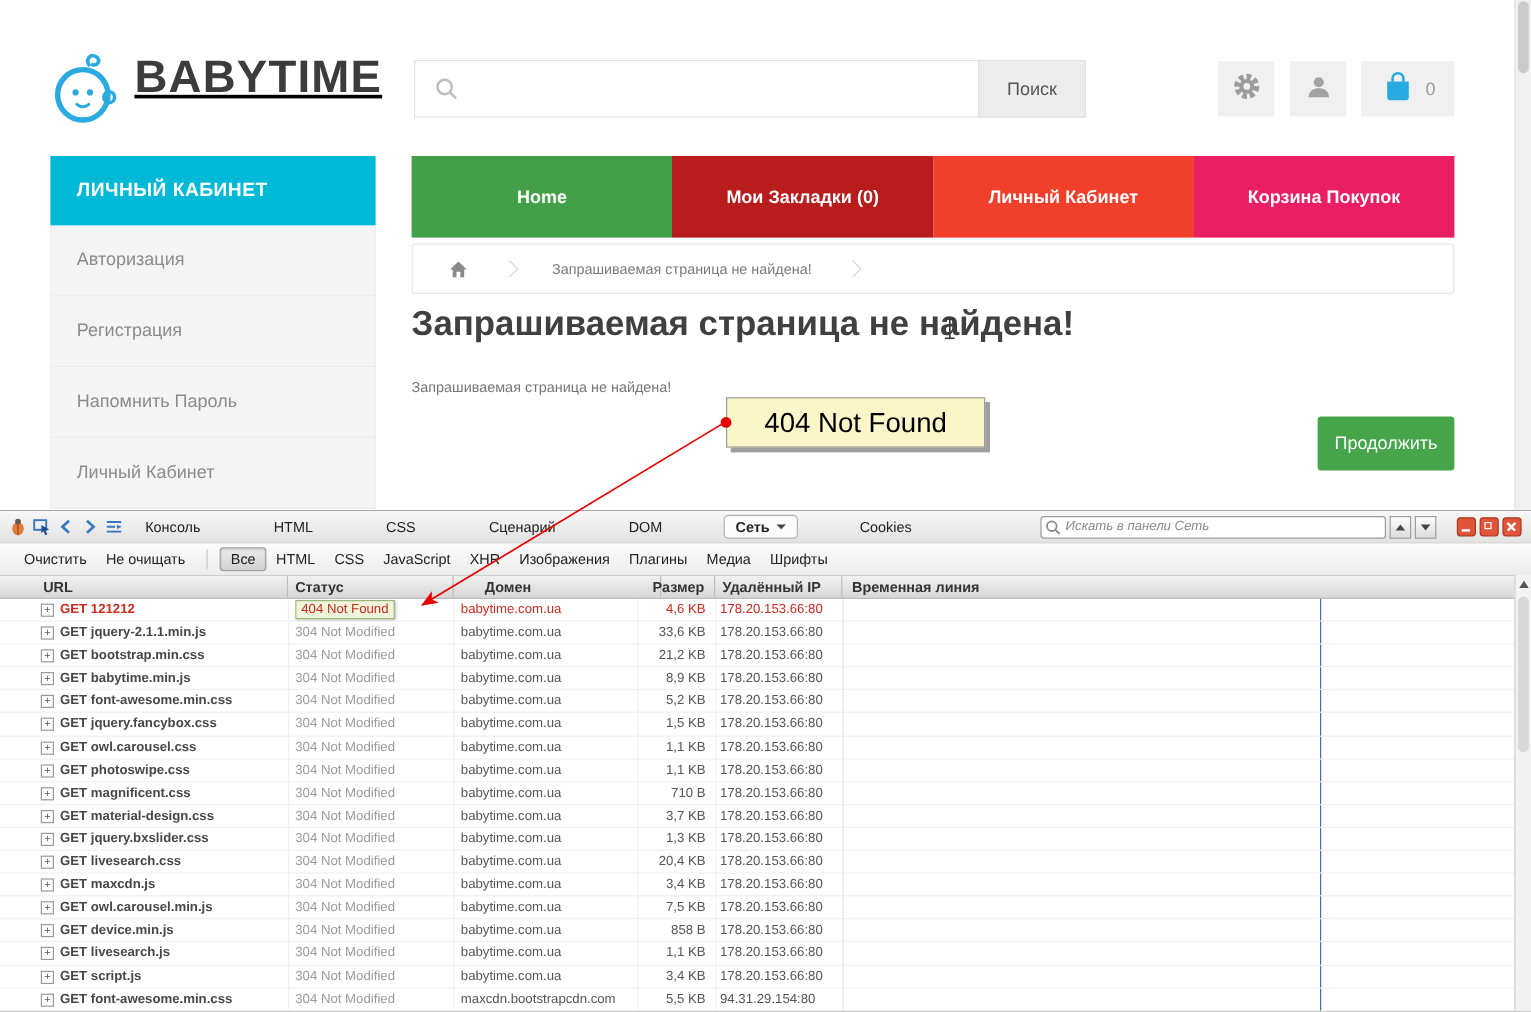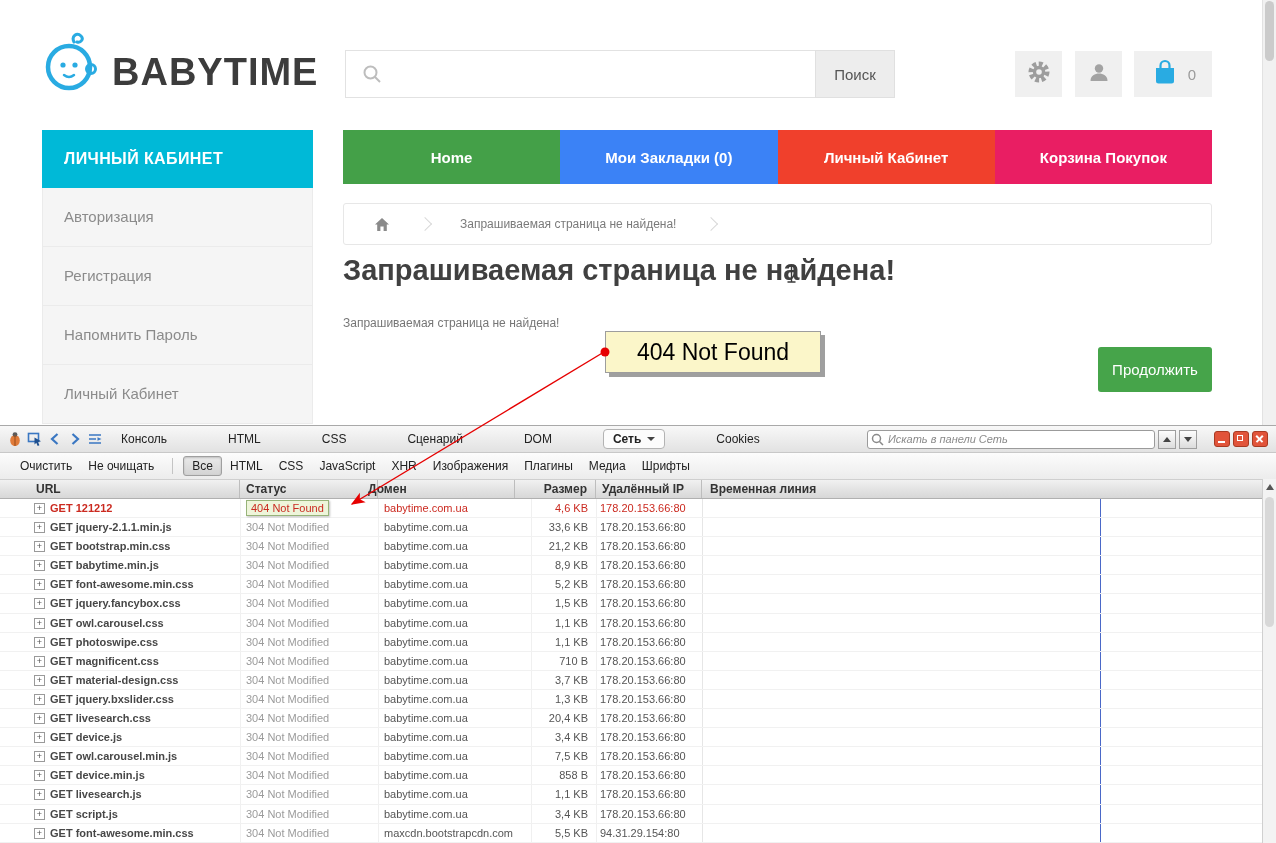--- a/index.html
+++ b/index.html
@@ -2,43 +2,43 @@
 <html><head>
 <meta charset="utf-8">
 <style>
   html,body{margin:0;padding:0;background:#888;}
   .screen{position:relative;width:1276px;height:843px;overflow:hidden;background:#fff;
           font-family:"Liberation Sans","DejaVu Sans",sans-serif;-webkit-font-smoothing:antialiased;}
 
   
   .site{position:absolute;left:0;top:0;width:1276px;height:425px;background:#fff;overflow:hidden;}
 
-  .logo{position:absolute;left:40px;top:32px;display:flex;align-items:flex-end;gap:8px;cursor:pointer;}
+  .logo{position:absolute;left:40px;top:44px;display:flex;align-items:flex-start;gap:8px;cursor:pointer;text-decoration:underline;}
   .logo-text{font-size:38px;font-weight:bold;color:#3c3c3c;letter-spacing:1px;}
 
   .search-input{position:absolute;left:345px;top:50px;width:470px;height:48px;box-sizing:border-box;
                 border:1px solid #e2e2e2;border-right:none;padding:0 12px 0 44px;font-size:15px;color:#444;outline:none;}
   .search-icon{position:absolute;left:362px;top:64px;}
-  .search-btn{position:absolute;left:815px;top:50px;width:80px;height:48px;background:#ededed;
+  .search-btn{position:absolute;left:815px;top:50px;width:90px;height:48px;background:#ededed;
               border:1px solid #e0e0e0;font-size:15px;color:#555;font-family:inherit;cursor:pointer;}
 
   .hbtn{position:absolute;top:51px;height:46px;background:#f0f0f0;display:flex;align-items:center;
         justify-content:center;cursor:pointer;}
   .hbtn.gear{left:1015px;width:47px;}
   .hbtn.user{left:1075px;width:47px;}
   .hbtn.cart{left:1134px;width:78px;gap:8px;}
   .cart-count{font-size:15px;color:#9a9a9a;}
 
   .sidebar{position:absolute;left:42px;top:130px;width:271px;}
   .sidebar-title{height:58px;line-height:58px;background:#00b9d7;color:#fff;font-size:16px;
                  font-weight:bold;padding-left:22px;letter-spacing:.4px;}
   .sb-item{height:58px;line-height:58px;background:#f5f5f5;border:1px solid #ebebeb;border-top:none;
            color:#8b8b8b;font-size:15px;padding-left:21px;cursor:pointer;}
 
-  .main-nav{position:absolute;left:343px;top:130px;width:869px;height:54px;display:flex;}
+  .main-nav{position:absolute;left:343px;top:130px;width:869px;height:68px;display:flex;}
   .nav-btn{flex:1;display:flex;align-items:center;justify-content:center;color:#fff;
            font-size:15px;font-weight:bold;cursor:pointer;}
 
   .breadcrumb{position:absolute;left:343px;top:203px;width:869px;height:42px;box-sizing:border-box;
               background:#fff;border:1px solid #e7e7e7;border-radius:3px;display:flex;align-items:center;}
   .home-icon{margin-left:30px;cursor:pointer;display:flex;}
   .crumb-sep{width:9px;height:9px;border-top:1px solid #d9d9d9;border-right:1px solid #d9d9d9;
              transform:rotate(45deg);margin:0 30px;}
   .crumb-label{font-size:12px;color:#7a7a7a;}
 
@@ -180,21 +180,21 @@
       <div>
           <div class="sb-item">Авторизация</div>
           <div class="sb-item">Регистрация</div>
           <div class="sb-item">Напомнить Пароль</div>
           <div class="sb-item">Личный Кабинет</div>
         </div>
     </aside>
 
     <nav class="main-nav">
         <div class="nav-btn" style="background: rgb(68, 160, 72);">Home</div>
-        <div class="nav-btn" style="background: #3b82f6;">Мои Закладки (0)</div>
+        <div class="nav-btn" style="background: #b91c1c;">Мои Закладки (0)</div>
         <div class="nav-btn" style="background: rgb(240, 64, 44);">Личный Кабинет</div>
         <div class="nav-btn" style="background: rgb(233, 30, 99);">Корзина Покупок</div>
       </nav>
 
     <div class="breadcrumb">
       <span class="home-icon">
         <svg width="16" height="15">
             <path d="M8 1 L15 7.5 H12.8 V14 H9.6 V9.5 H6.4 V14 H3.2 V7.5 H1 Z" fill="#8a8a8a"></path>
           </svg>
       </span>
@@ -294,21 +294,21 @@
         <span class="fb-filter">XHR</span>
         <span class="fb-filter">Изображения</span>
         <span class="fb-filter">Плагины</span>
         <span class="fb-filter">Медиа</span>
         <span class="fb-filter">Шрифты</span>
       </div>
 
     <div class="net-header">
         <span class="hcell" style="left: 0px; width: 240px; padding-left: 36px;">URL</span>
         <span class="hcell" style="left: 240px; width: 138px; padding-left: 6px;">Статус</span>
-        <span class="hcell" style="left: 362px; width: 153px; padding-left: 6px;">Домен</span>
+        <span class="hcell" style="left: 398px; width: 153px; padding-left: 6px;">Домен</span>
         <span class="hcell" style="left: 531px; width: 65px; text-align: right; padding-right: 8px;">Размер</span>
         <span class="hcell" style="left: 596px; width: 106px; padding-left: 6px;">Удалённый IP</span>
         <span class="hcell" style="left: 702px; width: 560px; padding-left: 8px; border-right: none;">Временная линия</span>
       </div>
 
     <div class="net-rows">
       <div class="colline" style="left:240px"></div>
       <div class="colline" style="left:378px"></div>
       <div class="colline" style="left:531px"></div>
       <div class="colline" style="left:596px"></div>
@@ -417,21 +417,21 @@
           <span class="expander">+</span>
           <span class="c url">GET livesearch.css</span>
           <span class="c status">304 Not Modified</span>
           <span class="c domain">babytime.com.ua</span>
           <span class="c size">20,4 KB</span>
           <span class="c ip">178.20.153.66:80</span>
           <span class="c timeline"></span>
         </div>
         <div class="net-row">
           <span class="expander">+</span>
-          <span class="c url">GET device.js</span>
+          <span class="c url">GET maxcdn.js</span>
           <span class="c status">304 Not Modified</span>
           <span class="c domain">babytime.com.ua</span>
           <span class="c size">3,4 KB</span>
           <span class="c ip">178.20.153.66:80</span>
           <span class="c timeline"></span>
         </div>
         <div class="net-row">
           <span class="expander">+</span>
           <span class="c url">GET owl.carousel.min.js</span>
           <span class="c status">304 Not Modified</span>

